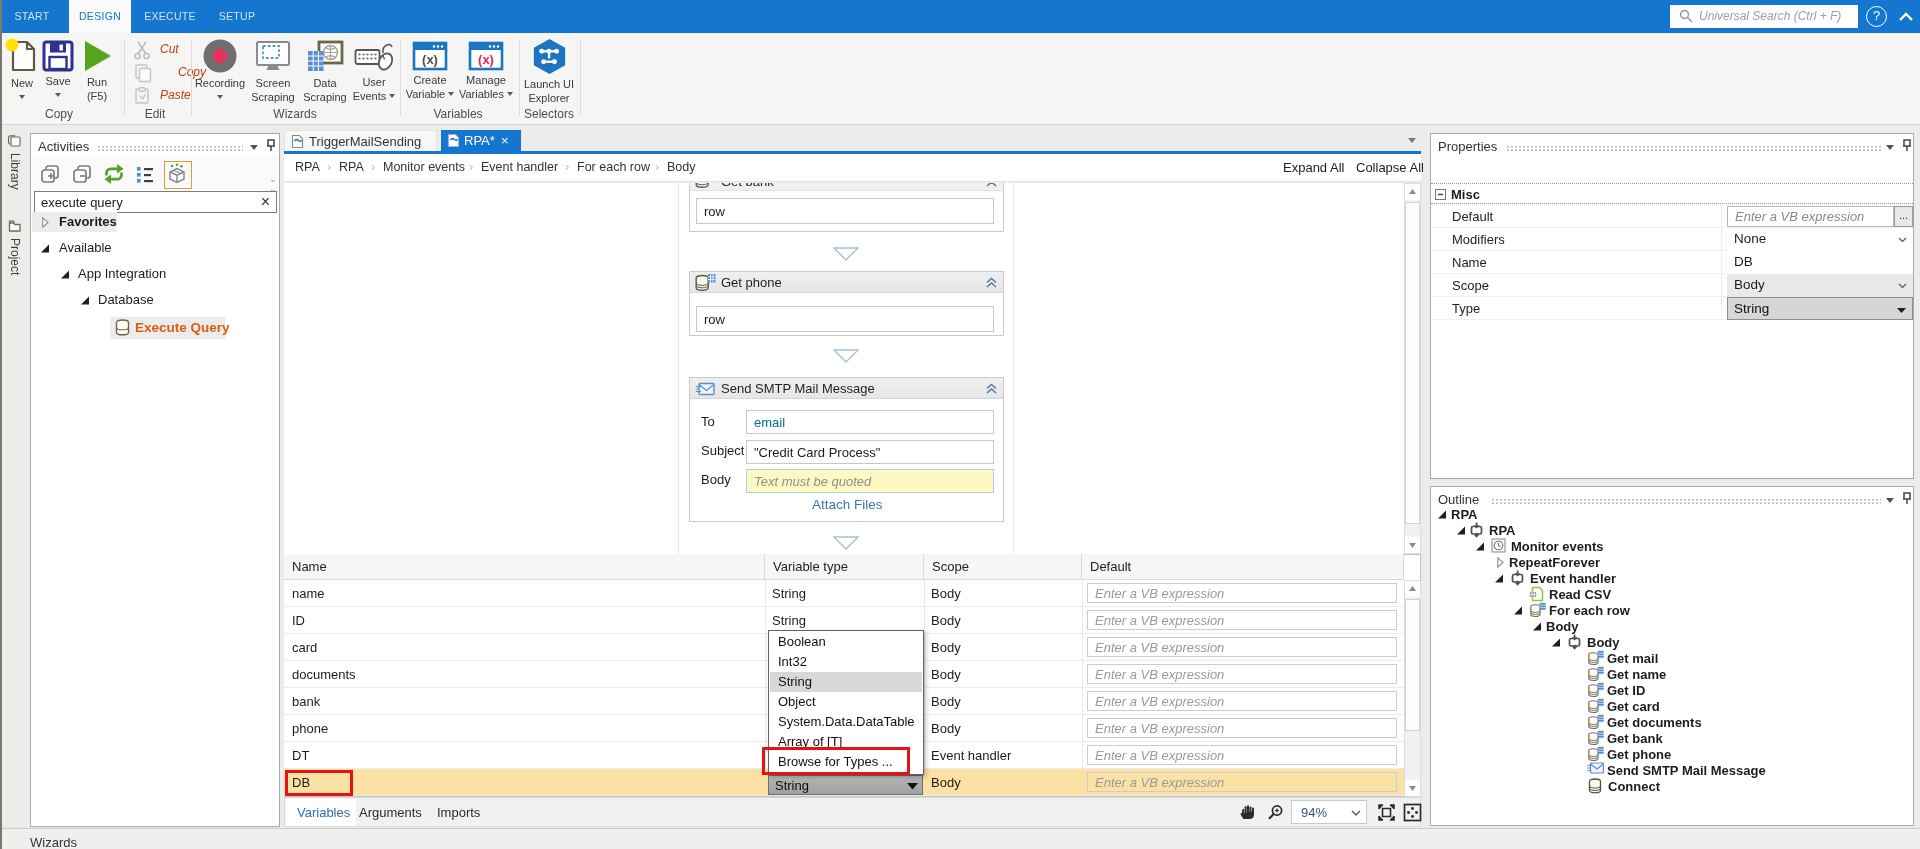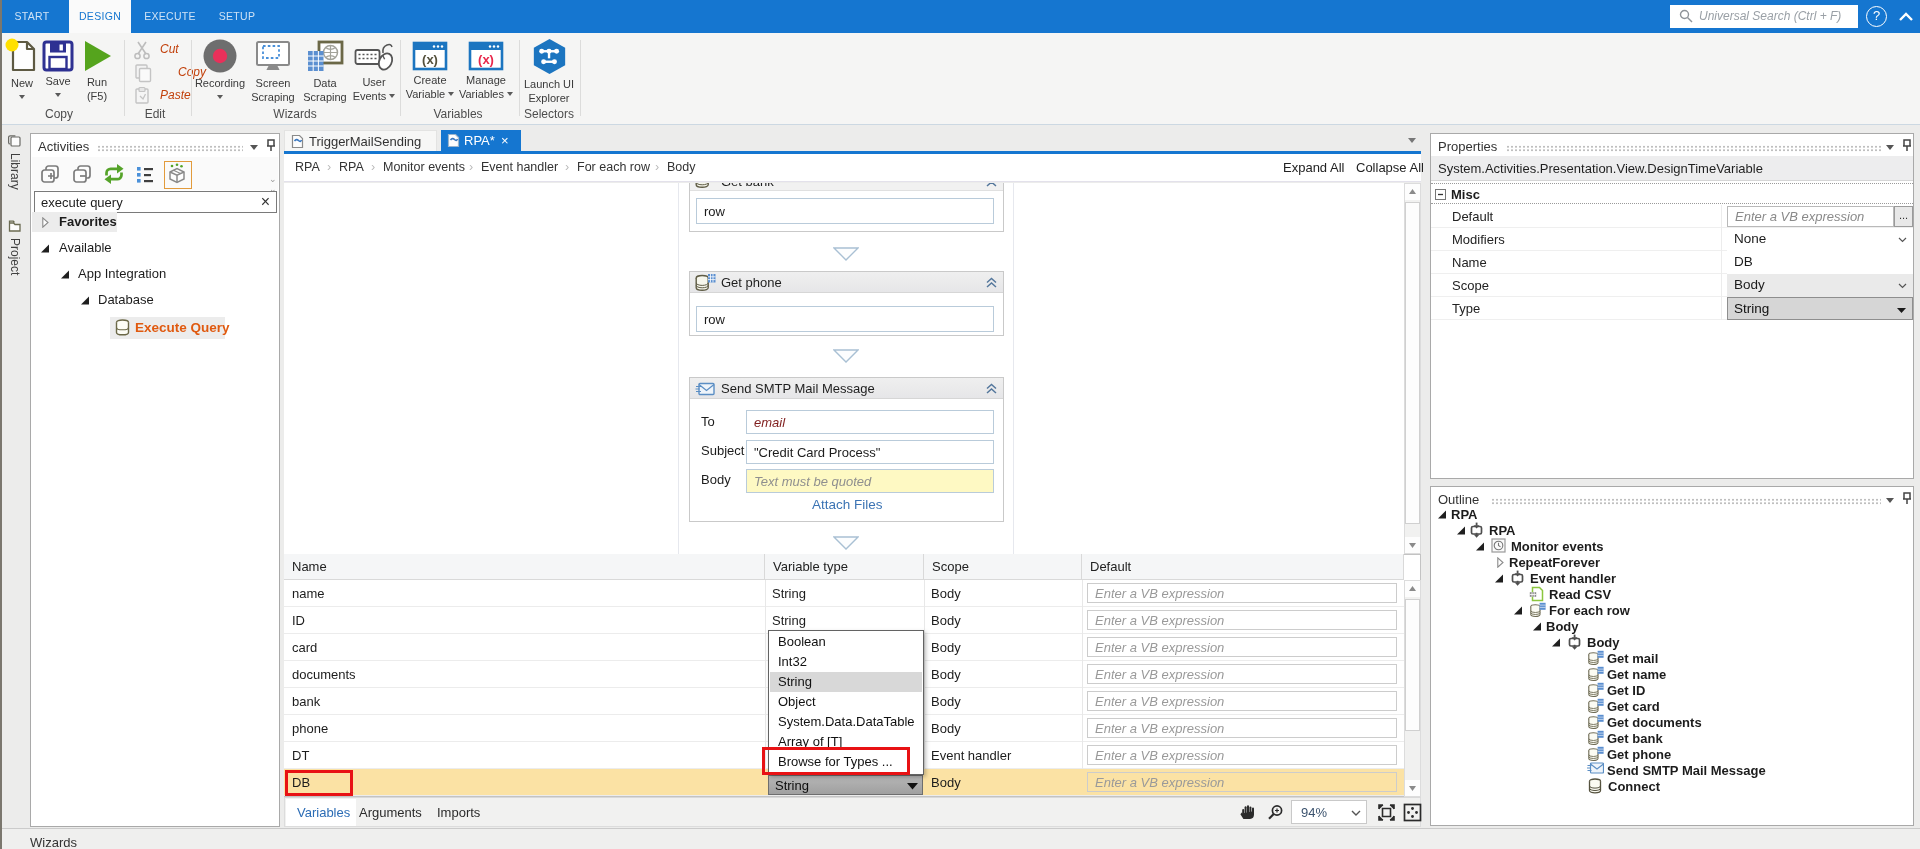--- a/index.html
+++ b/index.html
@@ -369,21 +369,21 @@
       <div style="position:absolute;left:31px;top:3px;font-size:13px;color:#1e1e1e;">Send SMTP Mail Message</div>
       <div style="position:absolute;left:295px;top:5px;">
         <svg width="13" height="12" viewBox="0 0 13 12">
           <path d="M2 5.5 L6.5 1.5 L11 5.5 M2 10 L6.5 6 L11 10" fill="none" stroke="#54779c" stroke-width="1.5"></path>
         </svg>
       </div>
     </div>
   </div>
 <div class="abs" style="left:701px;top:414px;font-size:13px;color:#1c1c1c;">To</div>
 <div class="abs" style="left:746px;top:410px;width:248px;height:24px;border:1px solid #b9cbda;background:#fff;">
-    <span style="position:absolute;left:7px;top:4px;font-size:13px;color:#7f1d1d;white-space:nowrap;font-style:italic;">email</span>
+    <span style="position:absolute;left:7px;top:4px;font-size:13px;color:#0369a1;white-space:nowrap;">email</span>
   </div>
 <div class="abs" style="left:701px;top:443px;font-size:13px;color:#1c1c1c;">Subject</div>
 <div class="abs" style="left:746px;top:440px;width:248px;height:24px;border:1px solid #b9cbda;background:#fff;">
     <span style="position:absolute;left:7px;top:4px;font-size:13px;color:#1c1c1c;white-space:nowrap;">"Credit Card Process"</span>
   </div>
 <div class="abs" style="left:701px;top:472px;font-size:13px;color:#1c1c1c;">Body</div>
 <div class="abs" style="left:746px;top:469px;width:248px;height:24px;border:1px solid #b9cbda;background:#fef9c3;">
     <span style="position:absolute;left:7px;top:4px;font-size:13px;font-style:italic;color:#8f8f8f;white-space:nowrap;">Text must be quoted</span>
   </div>
 <div class="abs" style="left:812px;top:497px;font-size:13.5px;color:#3c74b4;">Attach Files</div>
@@ -569,23 +569,20 @@
       <circle cx="13.5" cy="9.5" r="1.4" fill="#2b2b2b"></circle>
     </svg>
 </div>
 <div class="panel" style="left:1430px;top:133px;width:484px;height:346px;">
 <div class="abs" style="left:7px;top:5px;font-size:13px;color:#333;">Properties</div>
 <div class="grip" style="left:75px;top:11px;width:375px;"></div>
 <div class="pvarr" style="left:455px;top:11px;"></div>
 <svg class="abs" style="left:470px;top:4px;" width="12" height="15" viewBox="0 0 12 15">
       <path d="M3 2 h6 v6 h-6 z M2 8 h8 M6 8 v5" fill="none" stroke="#444" stroke-width="1.5"></path>
     </svg>
-<div class="abs" style="left:0px;top:22px;width:482px;height:25px;background:#ededee;border-bottom:1px solid #d6d6d6;">
-      <span style="position:absolute;left:7px;top:5px;font-size:13px;color:#1f1f1f;">System.Activities.Presentation.View.DesignTimeVariable</span>
-    </div>
 <div class="abs" style="left:0px;top:49px;width:482px;height:21px;border-top:1px dotted #9a9a9a;border-bottom:1px dotted #9a9a9a;">
       <svg style="position:absolute;left:4px;top:5px;" width="11" height="11">
         <rect x="0.5" y="0.5" width="10" height="10" fill="#fff" stroke="#777"></rect>
         <line x1="3" y1="5.5" x2="8" y2="5.5" stroke="#333" stroke-width="1.3"></line>
       </svg>
       <span style="position:absolute;left:20px;top:3px;font-size:13px;font-weight:bold;color:#1c1c1c;">Misc</span>
     </div>
 <div class="abs" style="left:0px;top:71px;width:482px;height:23px;border-bottom:1px solid #efefef;">
       <span style="position:absolute;left:21px;top:4px;font-size:13px;color:#222;">Default</span>
       <span style="position:absolute;left:290px;top:0;width:1px;height:23px;background:#ececec;"></span>

